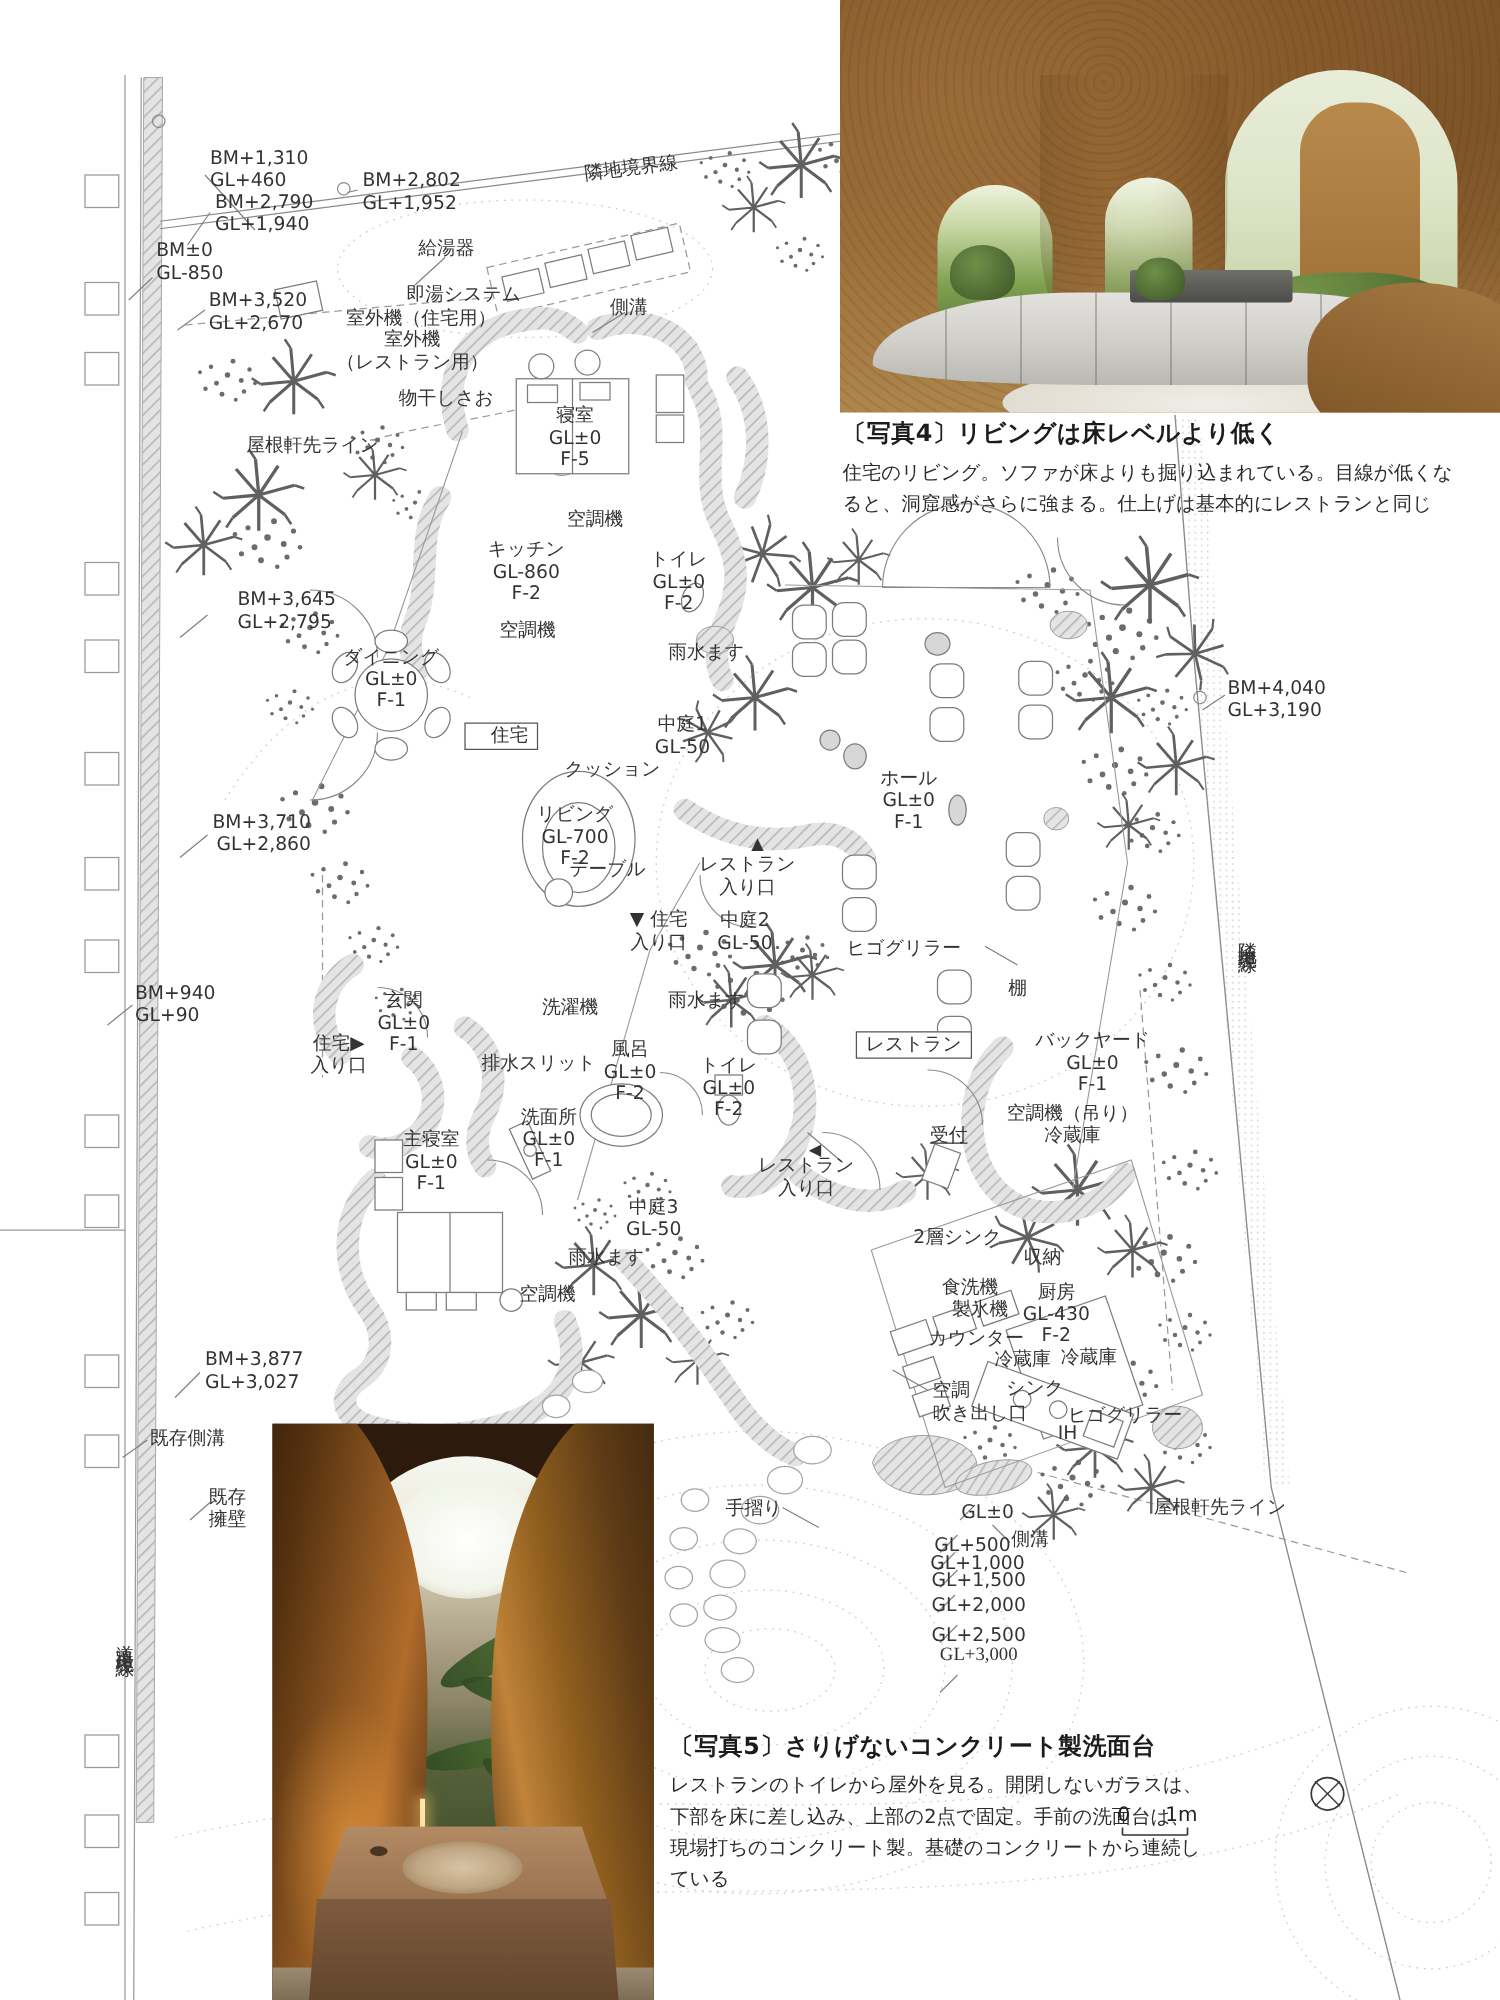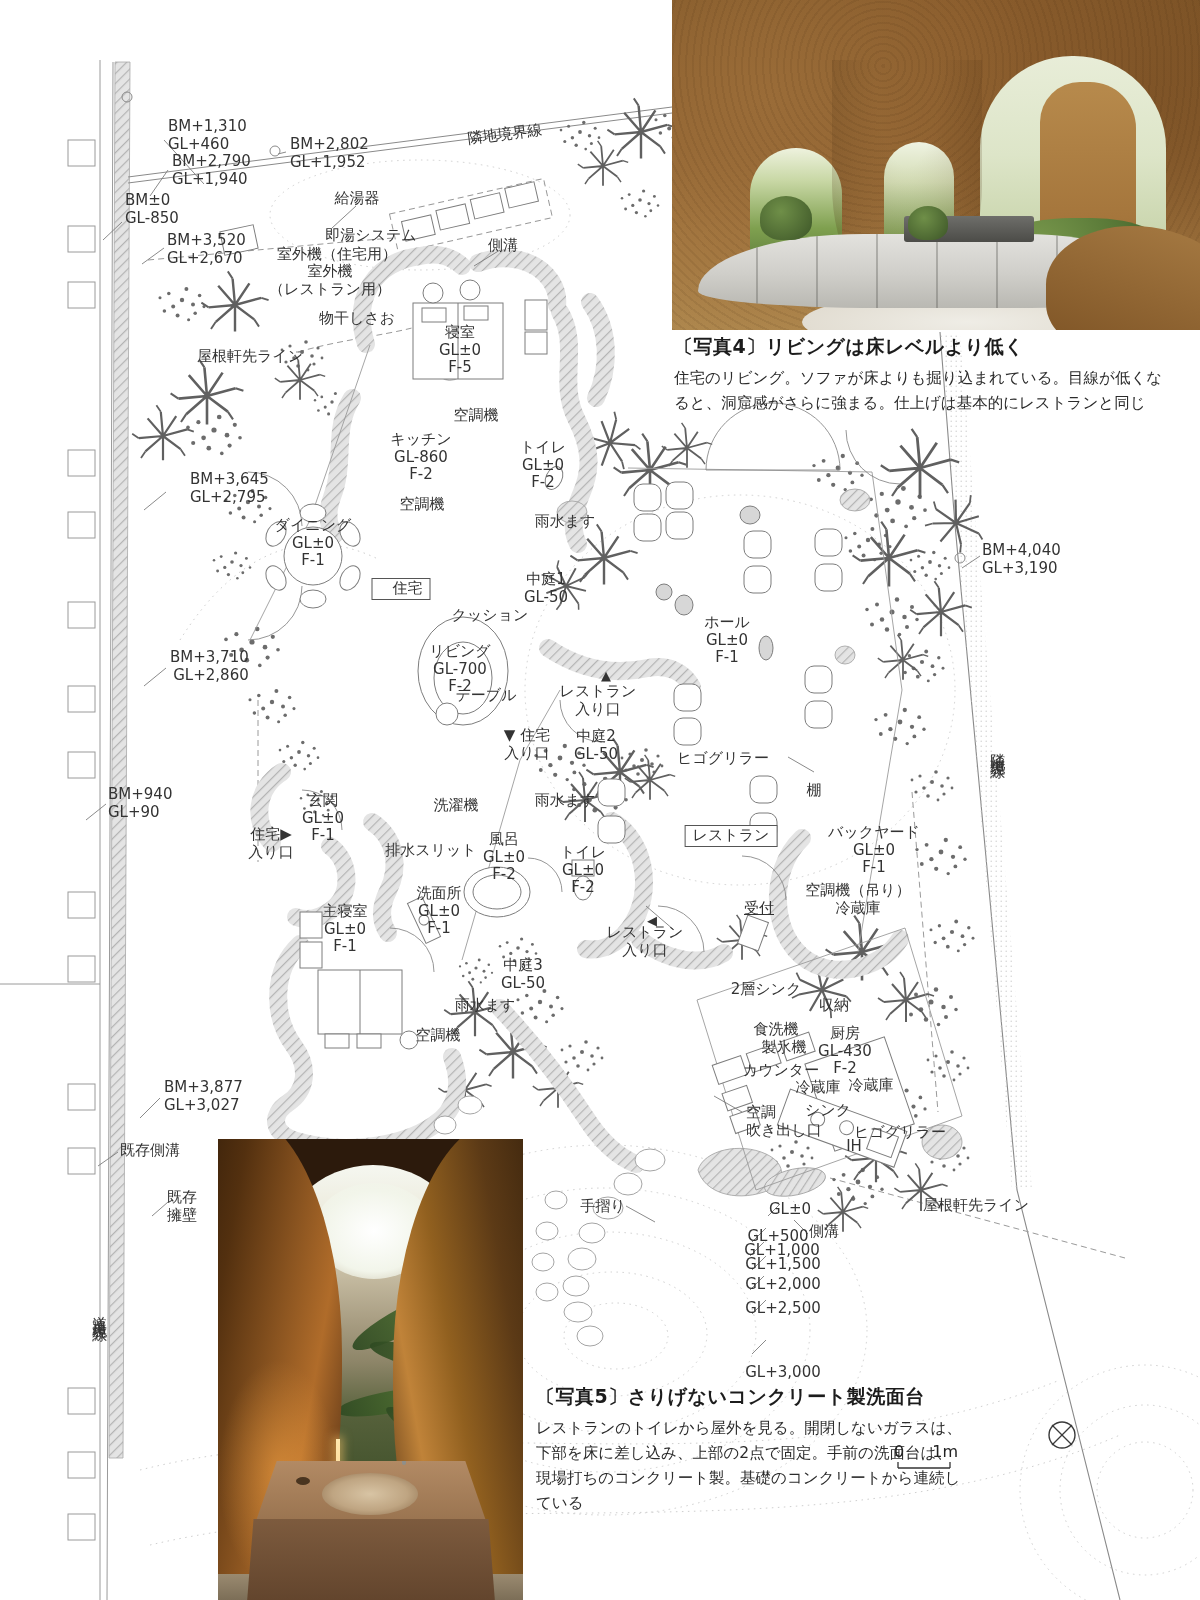--- a/index.html
+++ b/index.html
@@ -635,18 +635,18 @@
 擁壁</div>
       <div class="plan-label" style="left: 603px; top: 1198px;">手摺り</div>
       <div class="plan-label" style="left: 790px; top: 1201px;">GL±0</div>
       <div class="plan-label" style="left: 824px; top: 1223px;">側溝</div>
       <div class="plan-label" style="left: 976px; top: 1197px;">屋根軒先ライン</div>
       <div class="plan-label" style="left: 778px; top: 1228px;">GL+500</div>
       <div class="plan-label" style="left: 782px; top: 1242px;">GL+1,000</div>
       <div class="plan-label" style="left: 783px; top: 1256px;">GL+1,500</div>
       <div class="plan-label" style="left: 783px; top: 1276px;">GL+2,000</div>
       <div class="plan-label" style="left: 783px; top: 1300px;">GL+2,500</div>
-      <div class="plan-label" style="left: 783px; top: 1364px;">GL+3,000</div>
+      <div class="plan-label" style="left: 783px; top: 1316px; font-family: Liberation Serif, serif;">GL+3,000</div>
       <div class="plan-label vert" style="left: 99px; top: 1304px;">道路境界線</div>
       <div class="plan-label vert" style="left: 997px; top: 741px;">隣地境界線</div>
     </div>
 
 </div>
 
 </body></html>

